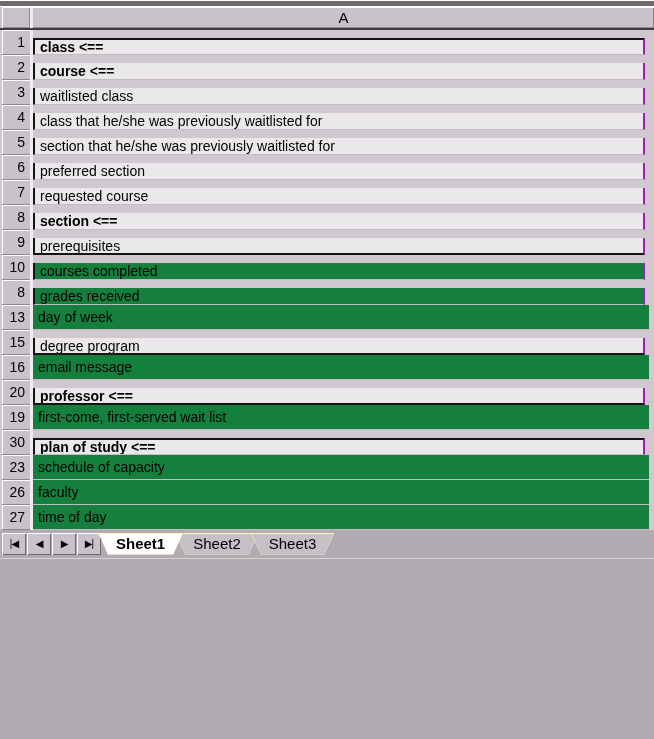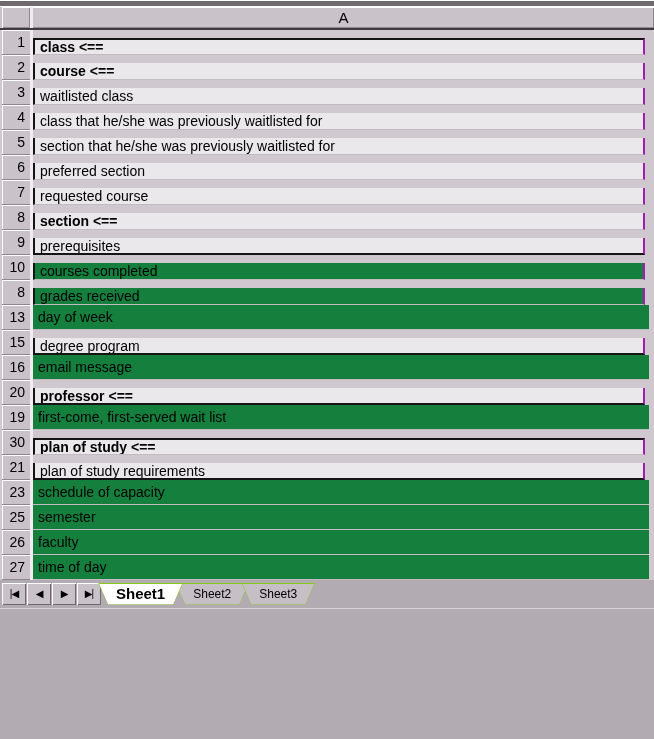--- a/index.html
+++ b/index.html
@@ -77,29 +77,29 @@
     width:24px; height:22px; margin-right:1px; box-sizing:border-box;
     background:#c9c3c9; color:#000;
     display:flex; align-items:center; justify-content:center;
     font-size:10px; letter-spacing:-1px; cursor:default;
     box-shadow: inset 1px 1px 0 #ffffff, inset -1px -1px 0 #6e686e;
   }
   .tabs { display:flex; align-items:stretch; height:22px; margin-left:4px; }
   .tab {
     position:relative; margin-left:-8px; padding:0 18px;
     display:flex; align-items:center; justify-content:center;
-    background:#84cc16;
+    background:#fef9c3;
     clip-path: polygon(0 0, 100% 0, calc(100% - 10px) 100%, 10px 100%);
   }
   .tab .fill {
     position:absolute; left:1px; right:1px; top:1px; bottom:0;
     background:#c6c0c6;
     clip-path: polygon(0 0, 100% 0, calc(100% - 9px) 100%, 9px 100%);
   }
-  .tab .lbl { position:relative; z-index:2; font-size:12px; color:#000; }
+  .tab .lbl { position:relative; z-index:2; font-size:15px; color:#000; }
   .tab.active { z-index:3; }
   .tab.active .fill { background:#ffffff; }
   .tab.active .lbl { font-weight:bold; font-size:15px; }
   .bottom-strip { height:6px; background:#b2acb2; border-top:1px solid #d8d2d8; }
 </style>
 </head>
 <body>
 
 <div class="screen">
   <div class="top-white"></div>
@@ -172,31 +172,23 @@
       <div class="cell">professor &lt;==</div>
     </div>
     <div class="row w ital">
       <div class="rowhead">19</div>
       <div class="cell">first-come, first-served wait list</div>
     </div>
     <div class="row g bx bt bold">
       <div class="rowhead">30</div>
       <div class="cell">plan of study &lt;==</div>
     </div>
-    <div class="row g bx bb">
-      <div class="rowhead">21</div>
-      <div class="cell">plan of study requirements</div>
-    </div>
     <div class="row w ital">
       <div class="rowhead">23</div>
       <div class="cell">schedule of capacity</div>
-    </div>
-    <div class="row w ital">
-      <div class="rowhead">25</div>
-      <div class="cell">semester</div>
     </div>
     <div class="row w ital">
       <div class="rowhead">26</div>
       <div class="cell">faculty</div>
     </div>
     <div class="row w ital">
       <div class="rowhead">27</div>
       <div class="cell">time of day</div>
     </div>
   </div>

